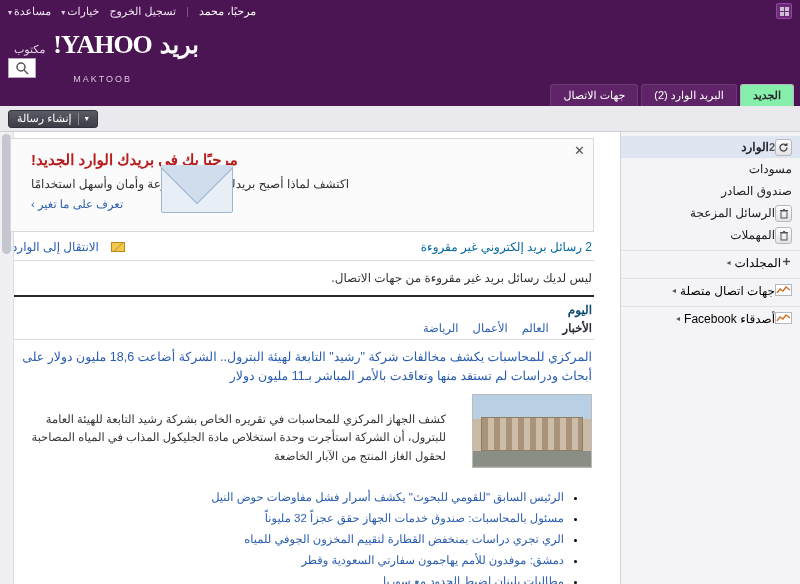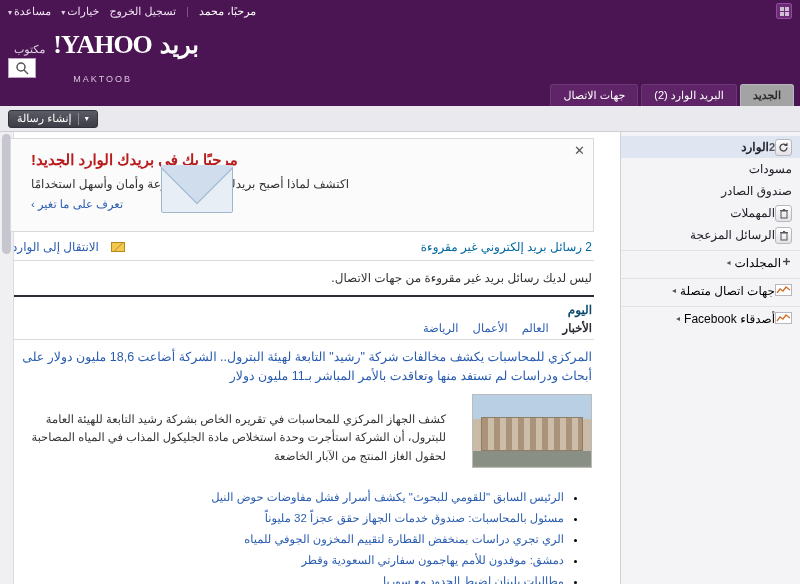--- a/index.html
+++ b/index.html
@@ -102,21 +102,21 @@
     font-size: 11px;
     border: 1px solid #6b3a74;
     border-bottom: none;
     border-radius: 3px 3px 0 0;
     color: #ffffff;
     background: #5e2467;
     margin-left: 3px;
     white-space: nowrap;
   }
   .tab.active {
-    background: #a3a3a3;
+    background: #86efac;
     color: #2b2b2b;
     border-color: #b6b6bf;
     font-weight: bold;
   }
 
   
   .toolbar {
     height: 26px;
     background: #e9e9ee;
     border-bottom: 1px solid #cfcfd6;
@@ -370,32 +370,32 @@
     </div>
 
     <div class="folder">
       <span class="icon-btn">
         <svg width="10" height="11" viewBox="0 0 10 11">
           <rect x="2" y="3" width="6" height="7" fill="none" stroke="#555" stroke-width="1"></rect>
           <line x1="1" y1="2.5" x2="9" y2="2.5" stroke="#555" stroke-width="1"></line>
           <rect x="4" y="1" width="2" height="1.5" fill="#555"></rect>
         </svg>
       </span>
-      <span class="name">المهملات</span>
+      <span class="name">الرسائل المزعجة</span>
     </div>
 
     <div class="folder">
       <span class="icon-btn">
         <svg width="10" height="11" viewBox="0 0 10 11">
           <rect x="2" y="3" width="6" height="7" fill="none" stroke="#555" stroke-width="1"></rect>
           <line x1="1" y1="2.5" x2="9" y2="2.5" stroke="#555" stroke-width="1"></line>
           <rect x="4" y="1" width="2" height="1.5" fill="#555"></rect>
         </svg>
       </span>
-      <span class="name">الرسائل المزعجة</span>
+      <span class="name">المهملات</span>
     </div>
 
     <div class="grouphdr">
       <span class="icon-btn">
         <svg width="11" height="11" viewBox="0 0 11 11">
           <line x1="5.5" y1="2" x2="5.5" y2="9" stroke="#444" stroke-width="1.4"></line>
           <line x1="2" y1="5.5" x2="9" y2="5.5" stroke="#444" stroke-width="1.4"></line>
         </svg>
       </span>
       <span class="name">

